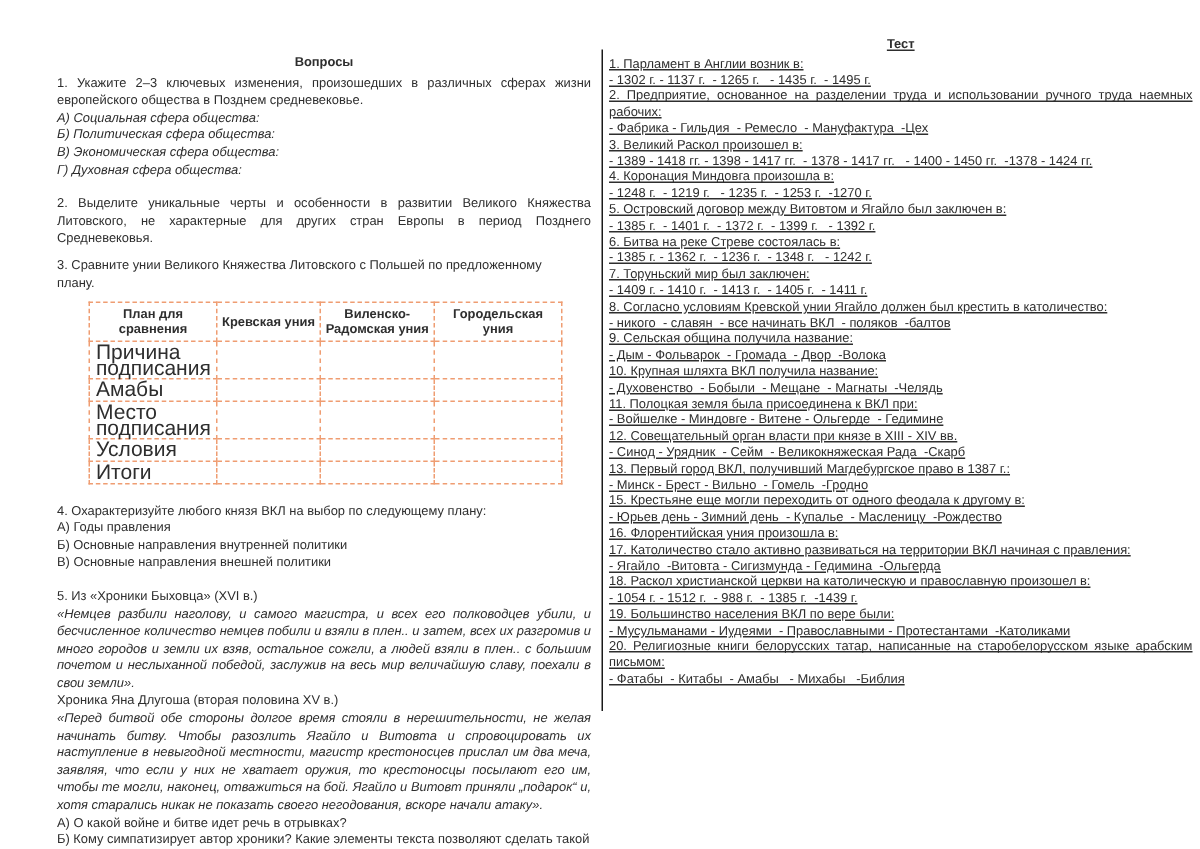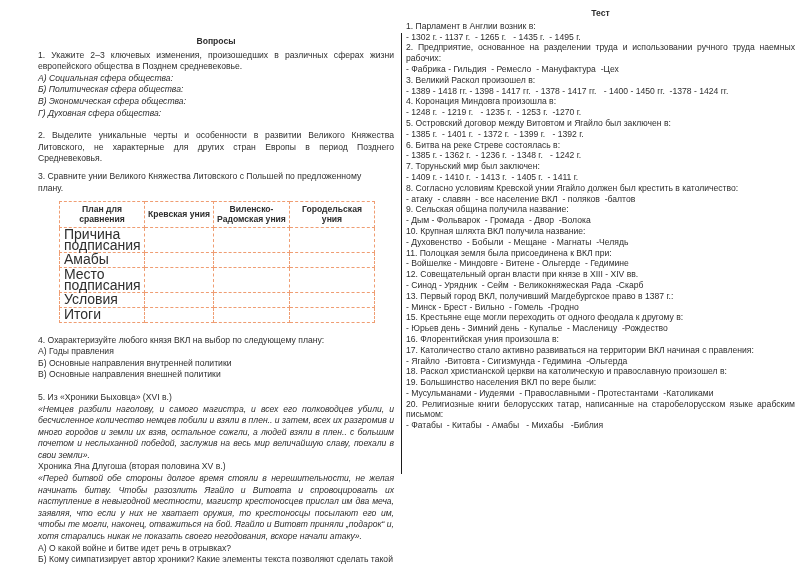--- a/index.html
+++ b/index.html
@@ -13,22 +13,22 @@
     width: 800px; height: 566px;
     background: #ffffff;
     overflow: hidden;
     color: var(--text-color, #2e2e2e);
   }
   .col-left {
     position: absolute; left: 38px; top: 36px; width: 356px;
     font-size: 8.6px; line-height: 11.6px;
   }
   .col-right {
-    position: absolute; left: 406px; top: 8px; width: 389px;
-    font-size: 8.6px; line-height: 10.8px;
+    position: absolute; left: 406px; top: 24px; width: 389px;
+    font-size: 8.6px; line-height: 10.8px; text-decoration: underline;
   }
   .divider {
     position: absolute; left: 401px; top: 33px;
     width: 1px; height: 441px;
     background: var(--divider-color, #1a1a1a);
   }
   .col-title { text-align: center; font-weight: bold; margin: 0 0 2px 0; }
   p, .line { margin: 0; }
   .just { text-align: justify; }
   .italic { font-style: italic; }
@@ -165,21 +165,21 @@
     <div class="test-item">
       <div class="q">6. Битва на реке Стреве состоялась в:</div>
       <div class="a">- 1385 г. - 1362 г.  - 1236 г.  - 1348 г.   - 1242 г.</div>
     </div>
     <div class="test-item">
       <div class="q">7. Торуньский мир был заключен:</div>
       <div class="a">- 1409 г. - 1410 г.  - 1413 г.  - 1405 г.  - 1411 г.</div>
     </div>
     <div class="test-item">
       <div class="q">8. Согласно условиям Кревской унии Ягайло должен был крестить в католичество:</div>
-      <div class="a">- атаку  - славян  - все население ВКЛ  - поляков  -балтов</div>
+      <div class="a">- никого  - славян  - все начинать ВКЛ  - поляков  -балтов</div>
     </div>
     <div class="test-item">
       <div class="q">9. Сельская община получила название:</div>
       <div class="a">- Дым - Фольварок  - Громада  - Двор  -Волока</div>
     </div>
     <div class="test-item">
       <div class="q">10. Крупная шляхта ВКЛ получила название:</div>
       <div class="a">- Духовенство  - Бобыли  - Мещане  - Магнаты  -Челядь</div>
     </div>
     <div class="test-item">
@@ -200,20 +200,21 @@
     </div>
     <div class="test-item">
       <div class="q">16. Флорентийская уния произошла в:</div>
     </div>
     <div class="test-item">
       <div class="q">17. Католичество стало активно развиваться на территории ВКЛ начиная с правления:</div>
       <div class="a">- Ягайло  -Витовта - Сигизмунда - Гедимина  -Ольгерда</div>
     </div>
     <div class="test-item">
       <div class="q">18. Раскол христианской церкви на католическую и православную произошел в:</div>
+      <div class="a">- 1054 г. - 1512 г.  - 988 г.  - 1385 г.  -1439 г.</div>
     </div>
     <div class="test-item">
       <div class="q">19. Большинство населения ВКЛ по вере были:</div>
       <div class="a">- Мусульманами - Иудеями  - Православными - Протестантами  -Католиками</div>
     </div>
     <div class="test-item">
       <div class="q">20. Религиозные книги белорусских татар, написанные на старобелорусском языке арабским письмом:</div>
       <div class="a">- Фатабы  - Китабы  - Амабы   - Михабы   -Библия</div>
     </div>
   </div>

